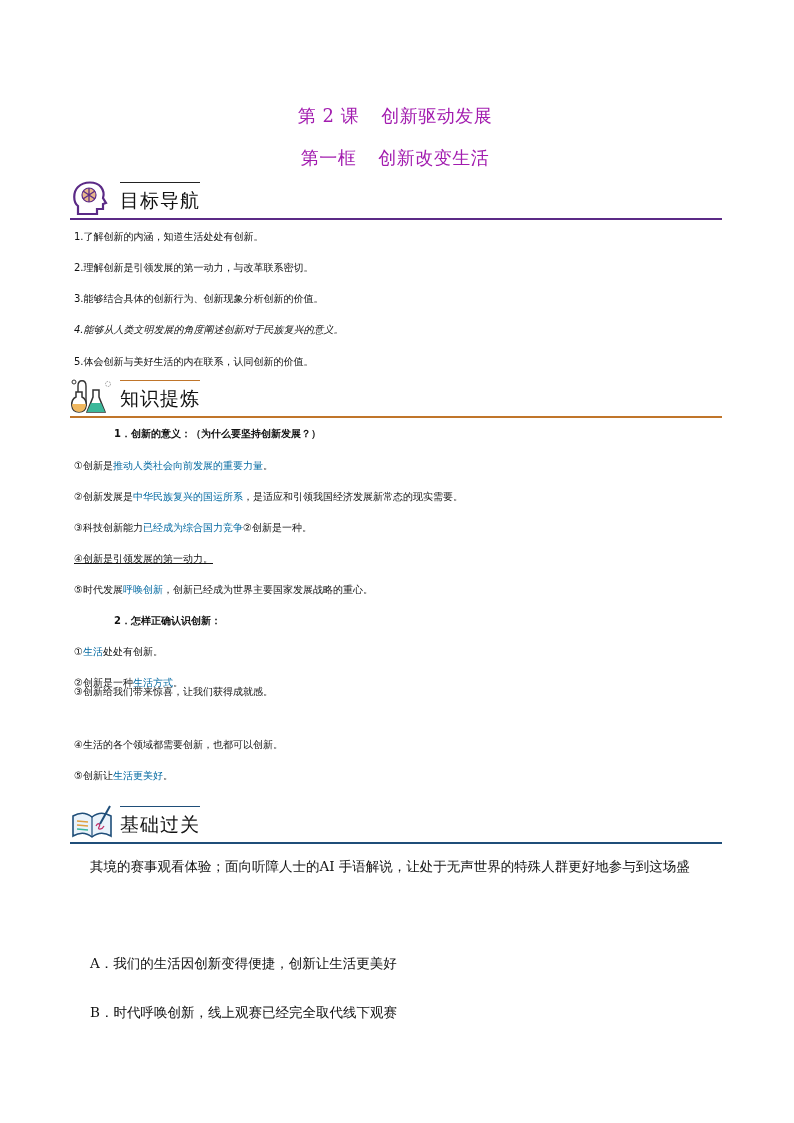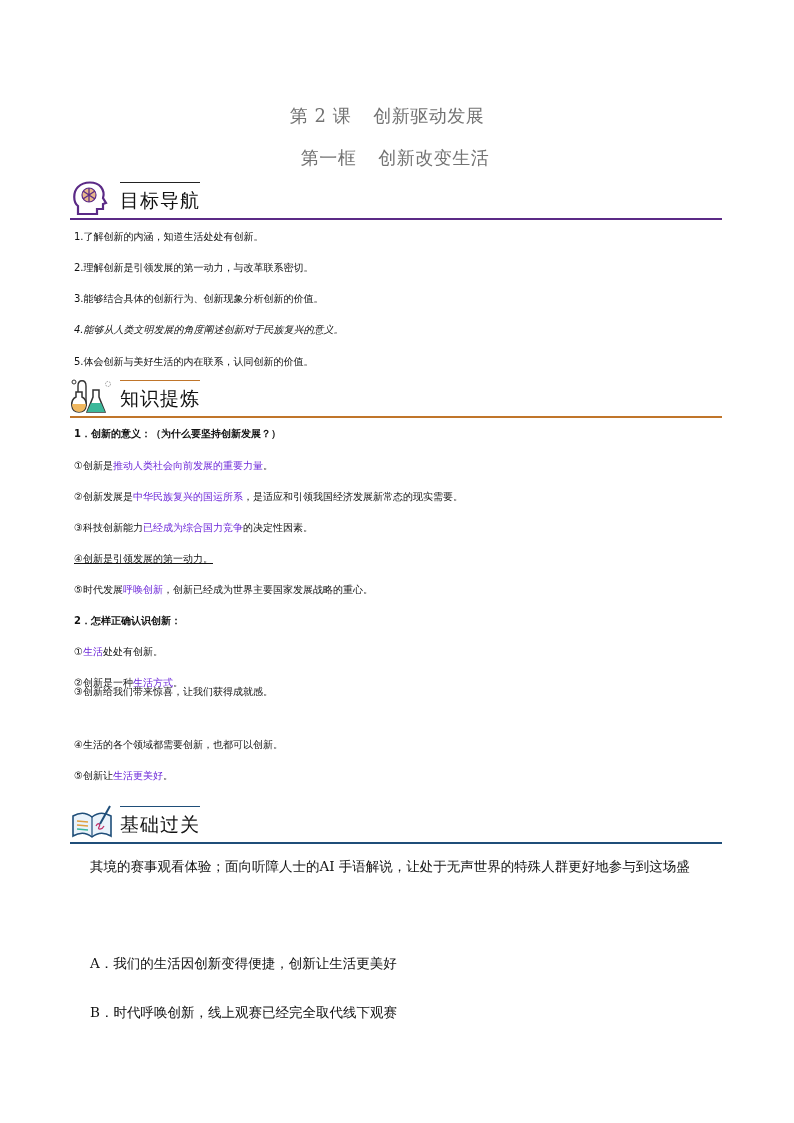--- a/index.html
+++ b/index.html
@@ -1,40 +1,40 @@
 <!DOCTYPE html>
 <html><head>
 <meta charset="utf-8">
 <style>
   html, body { margin:0; padding:0; background:#ffffff; }
   body { width:794px; height:1123px; position:relative; overflow:hidden;
          font-family: "DejaVu Sans", "Liberation Sans", sans-serif; color:#111; }
-  .title { position:absolute; left:4px; width:766px; text-align:center;
-           font-family:"DejaVu Serif","Liberation Serif",serif; font-size:18px; color:#737373; letter-spacing:0.5px; }
+  .title { position:absolute; left:12px; width:766px; text-align:center;
+           font-family:"DejaVu Serif","Liberation Serif",serif; font-size:18px; color:#a21caf; letter-spacing:0.5px; }
   .title .gap { display:inline-block; width:22px; }
   .sec { position:absolute; left:70px; width:652px; height:44px; }
   .sec .icon { position:absolute; left:0; top:0; width:44px; height:40px; }
   .sec .topline { position:absolute; left:50px; top:4px; width:80px; height:1px; background:#222; }
   .sec .label { position:absolute; left:50px; top:10px; font-size:19px; color:#111; letter-spacing:1px; }
   .sec .rule { position:absolute; left:0; top:40px; width:652px; height:2px; }
   .line { position:absolute; left:74px; font-size:10px; line-height:16px; white-space:nowrap; color:#111; }
-  .bold { font-weight:bold; }
-  .red { color:#6d28d9;margin-top:14px; }
+  .bold { font-weight:bold;margin-left:40px; }
+  .red { color:#0369a1;margin-top:14px; }
   .q { position:absolute; left:74px; width:650px; font-size:13.5px; line-height:31px; color:#111;
        font-family:"DejaVu Serif","Liberation Serif",serif; }
   .q .ind { padding-left:16px; }
   .opt { position:absolute; left:90px; font-size:13.5px; color:#111; font-family:"DejaVu Serif","Liberation Serif",serif; white-space:nowrap; }
 </style>
 </head>
 <body>
 
 <div class="title" style="top:104px;">
   <span>第 2 课</span><span class="gap"></span><span>创新驱动发展</span>
 </div>
-<div class="title" style="top:146px;margin-left:8px;">
+<div class="title" style="top:146px;">
   <span>第一框</span><span class="gap"></span><span>创新改变生活</span>
 </div>
 
 <div class="sec" style="top:178px;">
   <svg class="icon" viewBox="0 0 44 40">
     <path d="M8 36 L8 28 C3 24 3 14 8 9 C14 3 26 3 31 9 C34 13 34 17 33 20 L36 25 L33 26 L33 31 L27 31 L27 36 Z" fill="#fff" stroke="#5b2a86" stroke-width="2.2"></path>
     <circle cx="19" cy="17" r="7" fill="#e8b88a" stroke="#5b2a86" stroke-width="1.2"></circle>
     <path d="M13 13 L25 21 M13 21 L25 13 M19 10 L19 24" stroke="#5b2a86" stroke-width="1.3"></path>
   </svg>
   <div class="topline"></div>
@@ -65,21 +65,21 @@
 
 <div class="line bold" style="top:426px;">1．创新的意义：（为什么要坚持创新发展？）</div>
 
 <div class="line" style="top:458px;">
   <span>①创新是</span><span class="red">推动人类社会向前发展的重要力量</span><span>。</span>
 </div>
 <div class="line" style="top:489px;">
   <span>②创新发展是</span><span class="red">中华民族复兴的国运所系</span><span>，是适应和引领我国经济发展新常态的现实需要。</span>
 </div>
 <div class="line" style="top:520px;">
-  <span>③科技创新能力</span><span class="red">已经成为综合国力竞争</span><span>的决定性因素。</span>
+  <span>③科技创新能力</span><span class="red">已经成为综合国力竞争</span><span>②创新是一种。</span>
 </div>
 <div class="line" style="top:551px;text-decoration:underline;">
   <span>④创新是引领发展的第一动力。</span>
 </div>
 <div class="line" style="top:582px;">
   <span>⑤时代发展</span><span class="red">呼唤创新</span><span>，创新已经成为世界主要国家发展战略的重心。</span>
 </div>
 
 <div class="line bold" style="top:613px;">2．怎样正确认识创新：</div>
 

